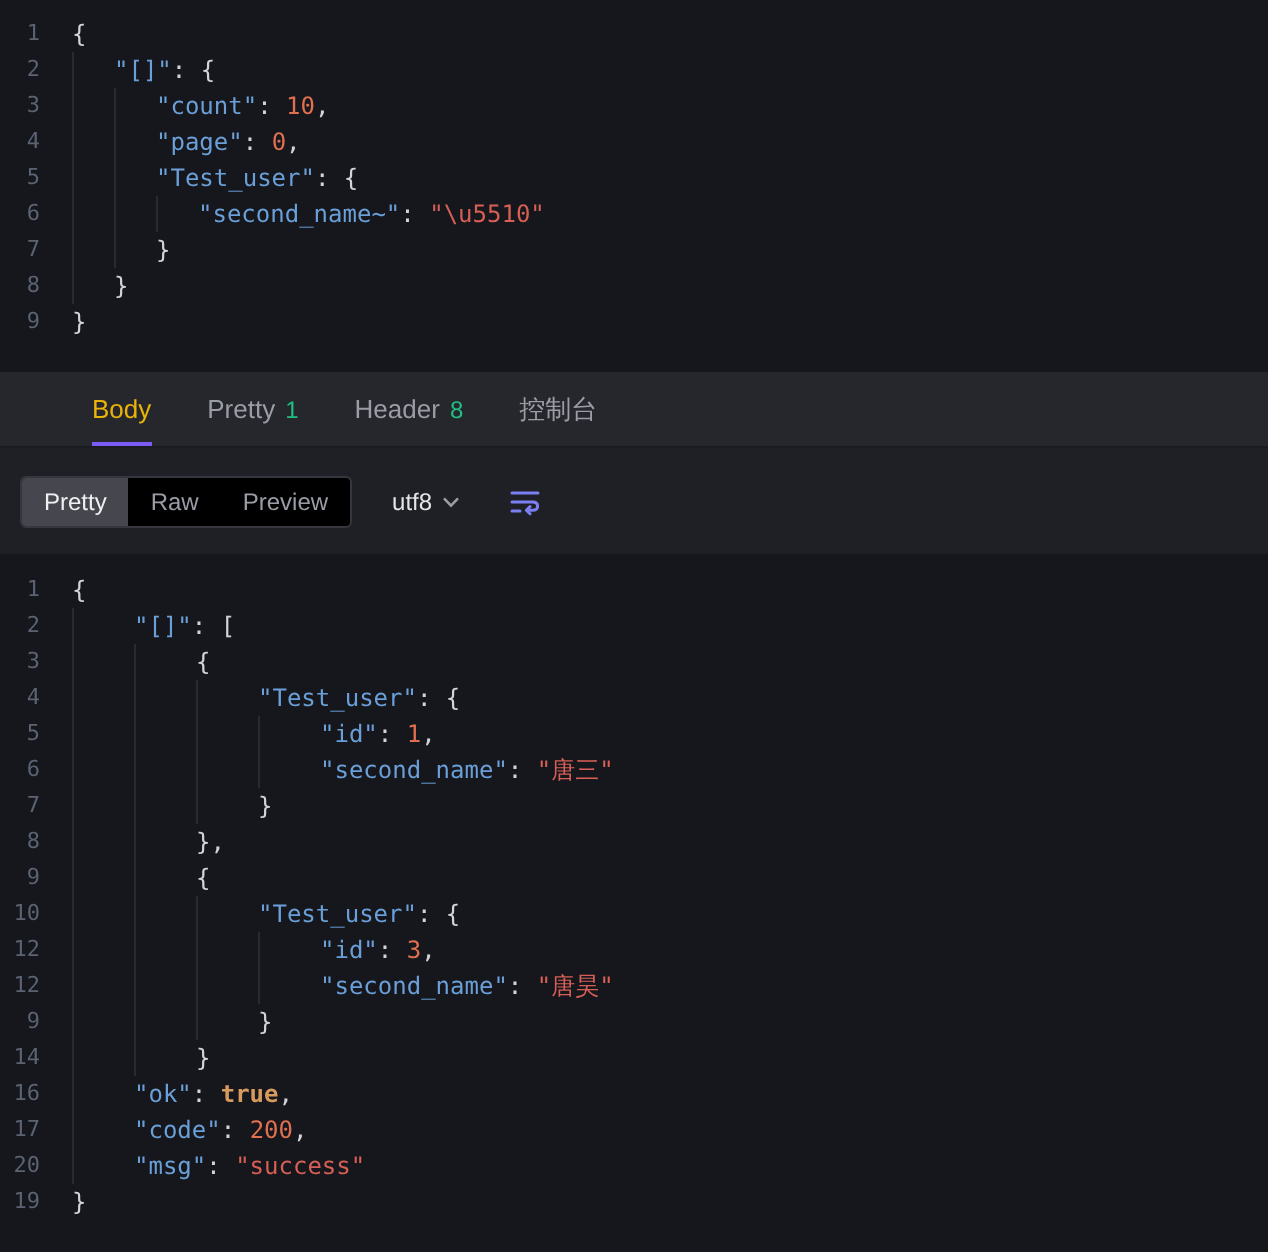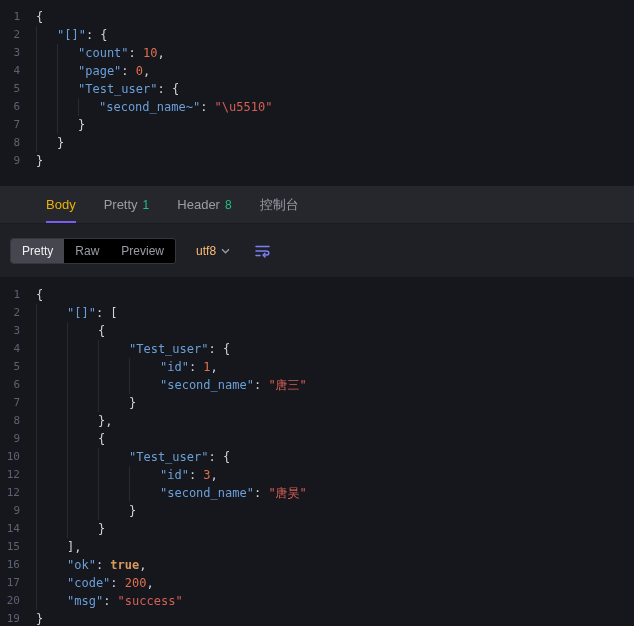--- a/index.html
+++ b/index.html
@@ -75,21 +75,21 @@
     border: 1px solid #36373e; border-radius: 3px; overflow: hidden;
   }
   .seg-btn {
     padding: 5px 11px; color: #9a9da6; cursor: pointer;
     background: transparent; border: none; font-size: 12px;
     font-family: "Liberation Sans", sans-serif;
   }
   .seg-btn.active { background: #46474e; color: #f0f0f3; }
   .encoding {
     margin-left: 20px; display: inline-flex; align-items: center; gap: 5px;
-    color: #fdba74; cursor: pointer;
+    color: #e5e5e5; cursor: pointer;
   }
   .wrap-btn {
     margin-left: 22px; display: inline-flex; align-items: center;
     cursor: pointer; background: none; border: none; padding: 2px;
   }
 </style>
 </head>
 <body>
 
 <div class="app">
@@ -225,24 +225,20 @@
       </div>
       <div class="code-line">
         <span class="line-num">9</span>
         <span class="line-content"><span class="indent-unit"></span><span class="indent-unit"></span><span class="indent-unit"></span><span class="tok tok-punct">}</span></span>
       </div>
       <div class="code-line">
         <span class="line-num">14</span>
         <span class="line-content"><span class="indent-unit"></span><span class="indent-unit"></span><span class="tok tok-punct">}</span></span>
       </div>
       <div class="code-line">
-        <span class="line-num">15</span>
-        <span class="line-content"><span class="indent-unit"></span><span class="tok tok-punct">],</span></span>
-      </div>
-      <div class="code-line">
         <span class="line-num">16</span>
         <span class="line-content"><span class="indent-unit"></span><span class="tok tok-key">"ok"</span><span class="tok tok-punct">: </span><span class="tok tok-boolean">true</span><span class="tok tok-punct">,</span></span>
       </div>
       <div class="code-line">
         <span class="line-num">17</span>
         <span class="line-content"><span class="indent-unit"></span><span class="tok tok-key">"code"</span><span class="tok tok-punct">: </span><span class="tok tok-number">200</span><span class="tok tok-punct">,</span></span>
       </div>
       <div class="code-line">
         <span class="line-num">20</span>
         <span class="line-content"><span class="indent-unit"></span><span class="tok tok-key">"msg"</span><span class="tok tok-punct">: </span><span class="tok tok-string">"success"</span></span>

